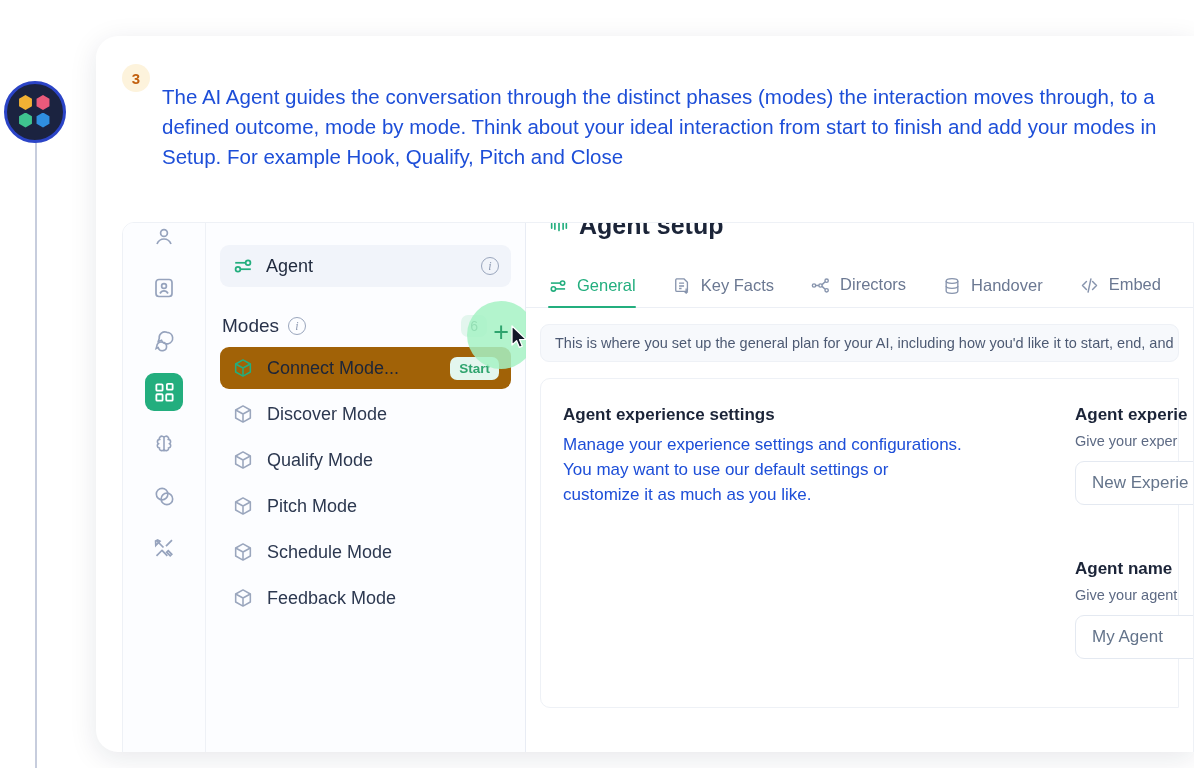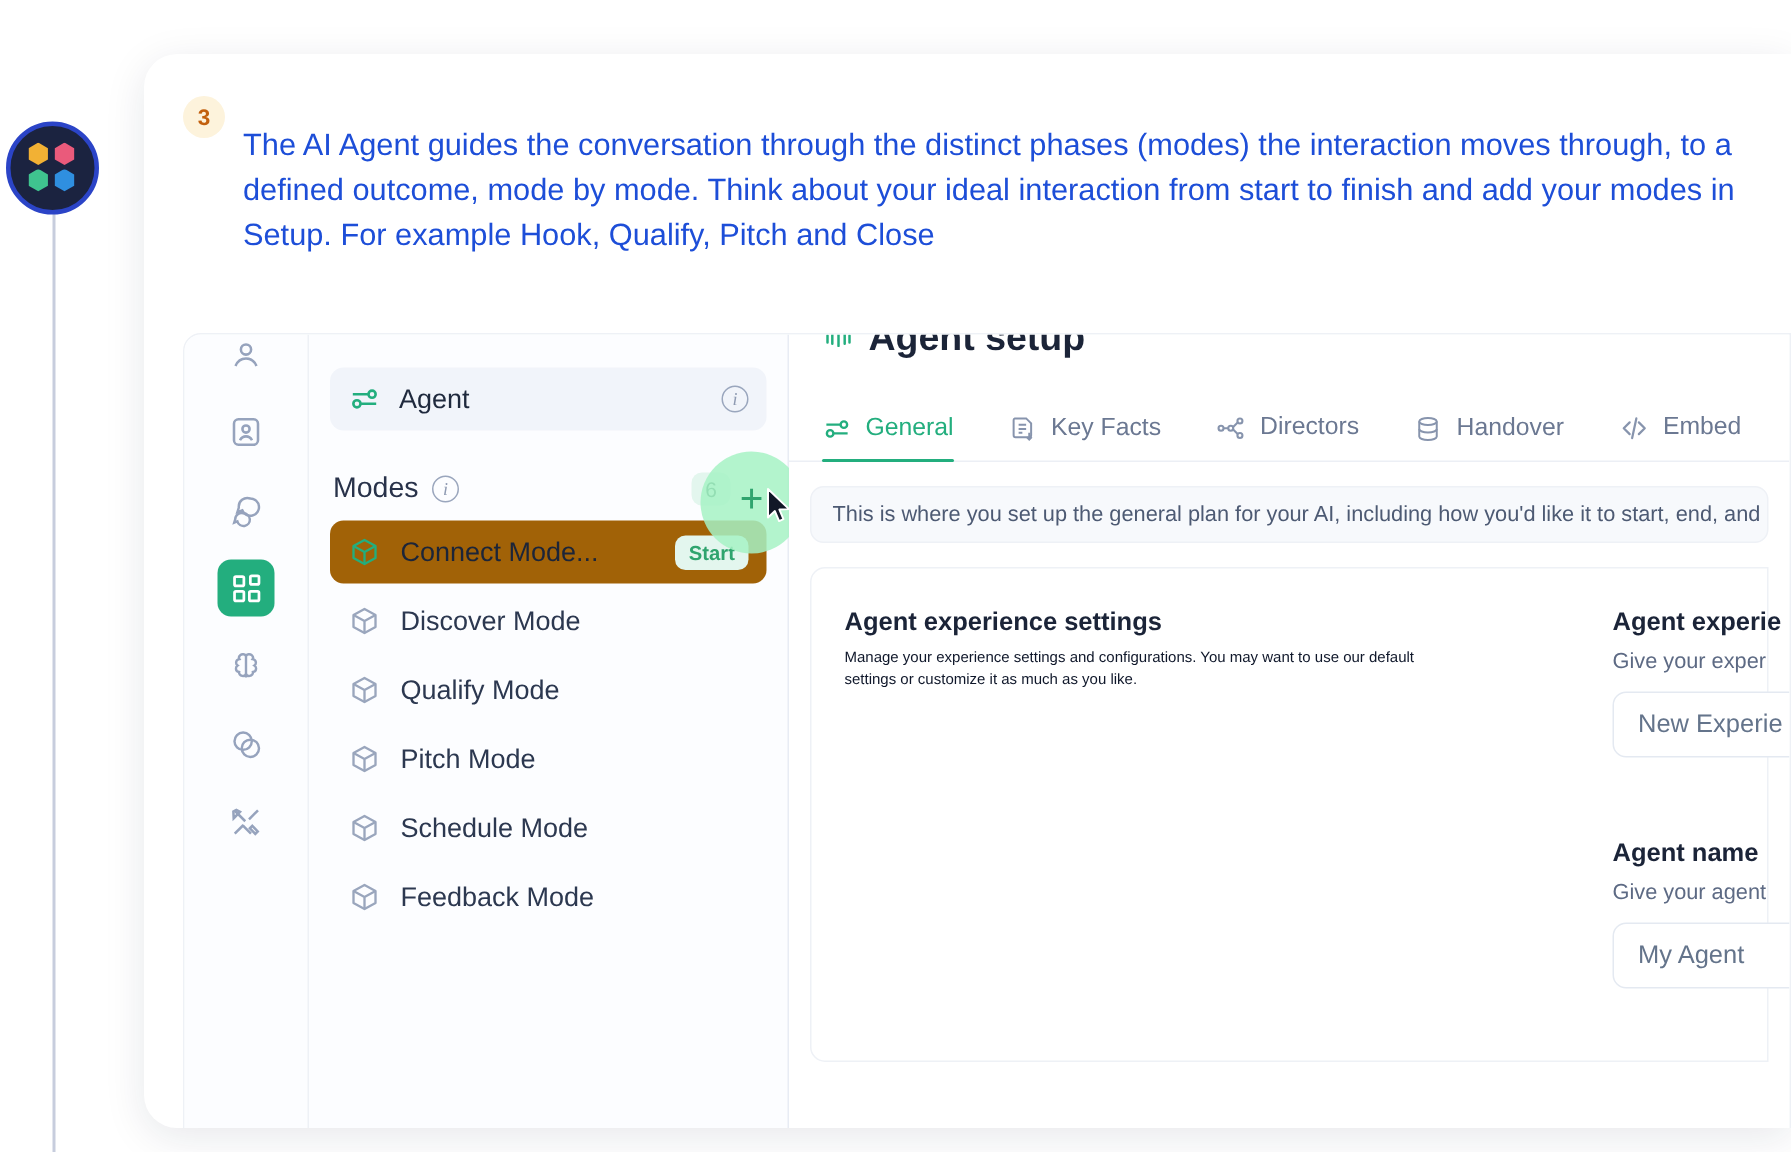--- a/index.html
+++ b/index.html
@@ -206,21 +206,21 @@
   #settings-card {
     margin: 16px 14px 0 14px;
     background: #ffffff; border: 1px solid #eef1f6;
     border-radius: 10px 0 0 10px;
     height: 330px; display: flex; padding: 26px 22px;
     position: relative;
   }
   #settings-left { width: 430px; flex: 0 0 430px; }
   #settings-left h4 { font-size: 17px; color: #1b2438; font-weight: bold; }
   #settings-left p {
-    margin-top: 7px; font-size: 10px; line-height: 1.48; color: #0f172a;
+    margin-top: 7px; font-size: 17px; line-height: 1.48; color: #1d4ed8;
     max-width: 400px;
   }
   #settings-right { flex: 1; padding-left: 82px; }
   .field-title { font-size: 17px; color: #1b2438; font-weight: bold; }
   .field-hint { margin-top: 8px; font-size: 14.5px; color: #5d6a84; white-space: nowrap; }
   .field-input {
     margin-top: 12px; height: 44px; width: 250px;
     border: 1px solid #e4e9f1; border-radius: 9px;
     display: flex; align-items: center; padding: 0 16px;
     font-size: 17px; color: #64748b; background: #fff;

